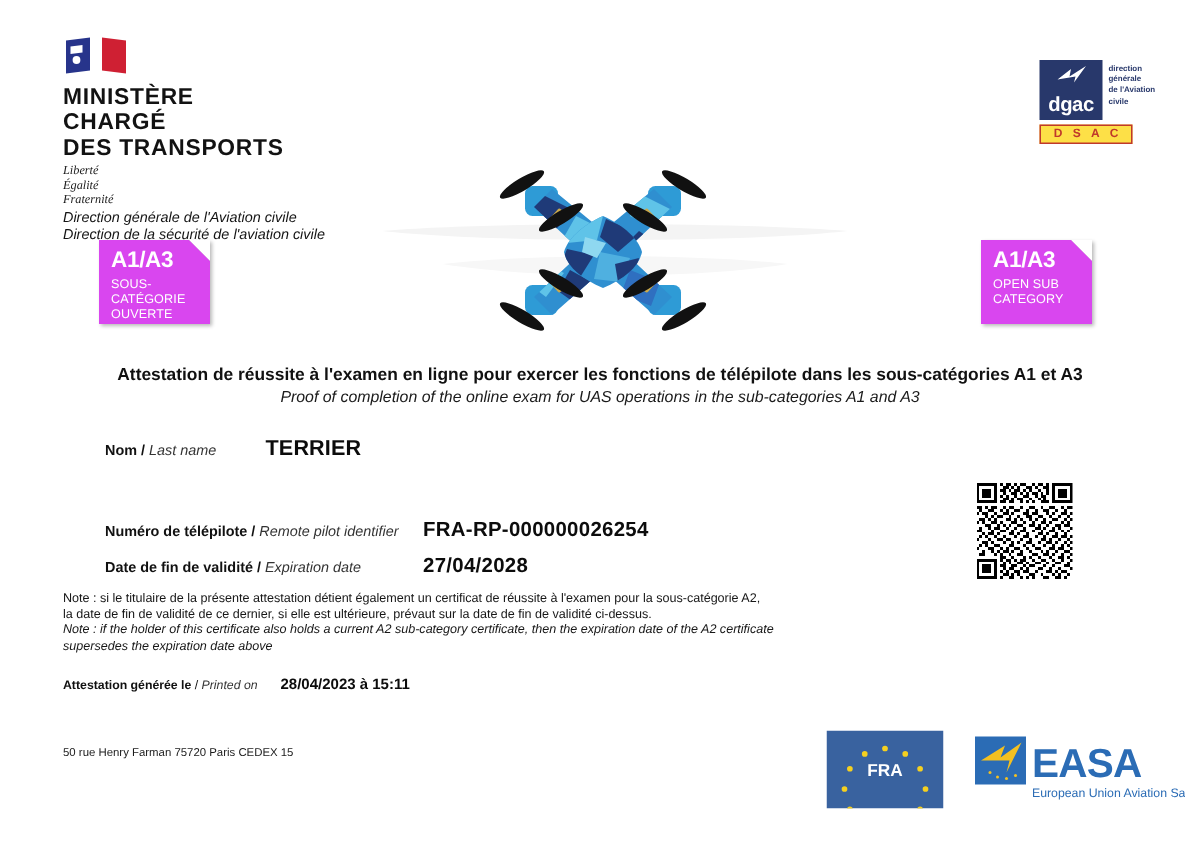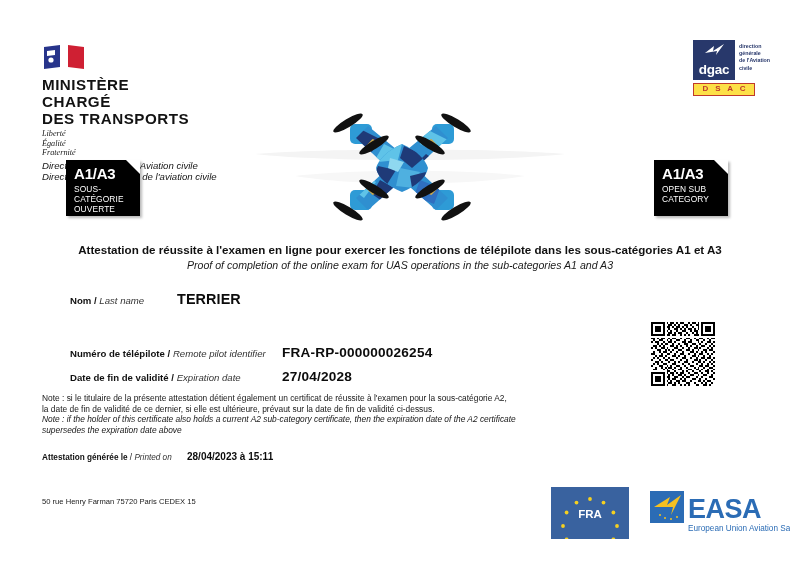--- a/index.html
+++ b/index.html
@@ -16,21 +16,21 @@
     width: 800px;
     height: 567px;
     background: #ffffff;
     overflow: hidden;
   }
 
   
   .header-block {
     position: absolute;
     left: 42px;
-    top: 44px;
+    top: 24px;
     width: 330px;
   }
   .fr-emblem {
     width: 44px;
     height: 26px;
     display: block;
   }
   .ministry-title {
     margin-top: 7px;
     font-weight: bold;
@@ -139,21 +139,21 @@
     top: 6px;
     width: 148px;
     height: 112px;
   }
 
   
   .badge {
     position: absolute;
     width: 74px;
     height: 56px;
-    background: #000000;
+    background: #d946ef;
     box-shadow: 1.5px 1.5px 2.5px rgba(0,0,0,0.28);
     color: #ffffff;
     box-sizing: border-box;
     padding: 6px 0 0 8px;
   }
   .badge-left  { left: 66px;  top: 160px; }
   .badge-right { left: 654px; top: 160px; }
   .badge .fold {
     position: absolute;
     right: 0;

